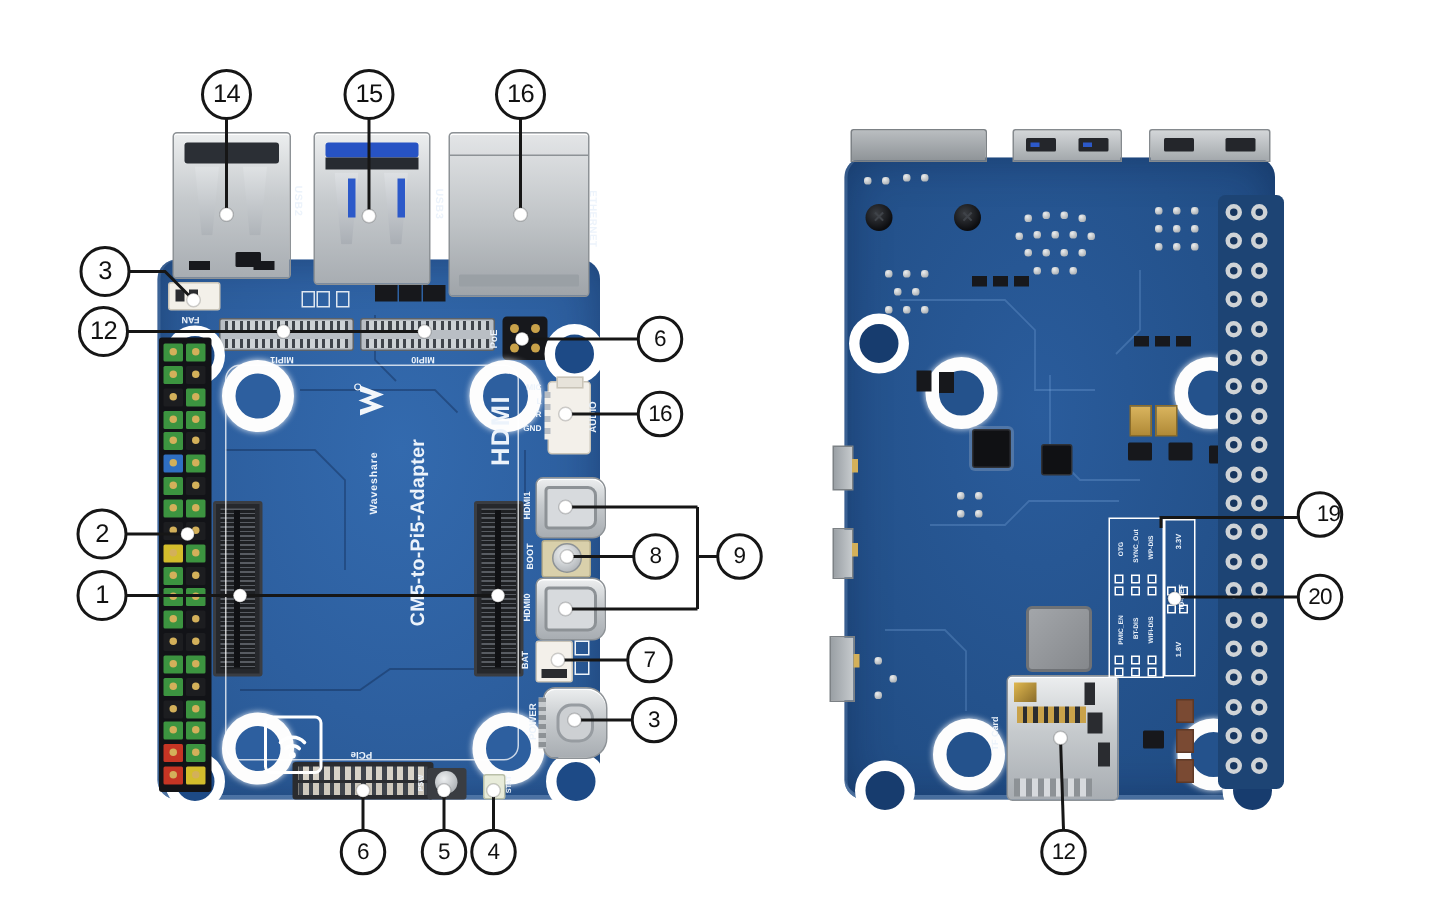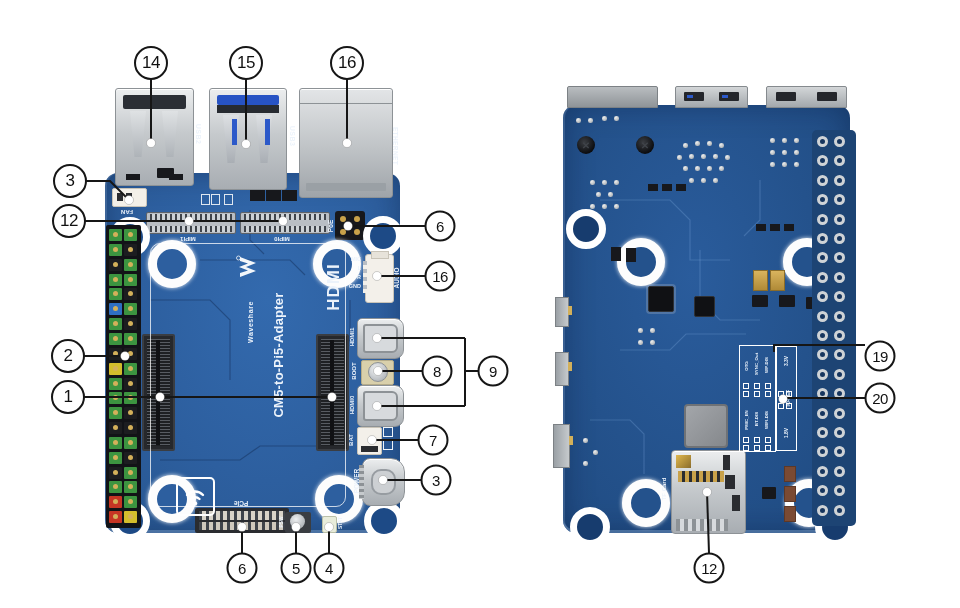--- a/index.html
+++ b/index.html
@@ -539,21 +539,21 @@
     </div>
   <div class="callout big" style="left:347px;top:63px;">
       <span>16</span>
     </div>
   <div class="callout" style="left:709px;top:568px;">
       <span>12</span>
     </div>
   <div class="callout" style="left:880px;top:398px;">
       <span>20</span>
     </div>
-  <div class="callout" style="left:880px;top:356px;">
+  <div class="callout" style="left:880px;top:343px;justify-content:flex-end;">
       <span>19</span>
     </div>
 <div style="position:absolute;left:683px;top:143px;width:4.5px;height:4.5px;border-radius:50%;background:radial-gradient(circle at 35% 30%,#eceeef,#9aa0a5);z-index:3;"></div>
     <div style="position:absolute;left:695px;top:141px;width:4.5px;height:4.5px;border-radius:50%;background:radial-gradient(circle at 35% 30%,#eceeef,#9aa0a5);z-index:3;"></div>
     <div style="position:absolute;left:707px;top:141px;width:4.5px;height:4.5px;border-radius:50%;background:radial-gradient(circle at 35% 30%,#eceeef,#9aa0a5);z-index:3;"></div>
     <div style="position:absolute;left:719px;top:143px;width:4.5px;height:4.5px;border-radius:50%;background:radial-gradient(circle at 35% 30%,#eceeef,#9aa0a5);z-index:3;"></div>
     <div style="position:absolute;left:677px;top:155px;width:4.5px;height:4.5px;border-radius:50%;background:radial-gradient(circle at 35% 30%,#eceeef,#9aa0a5);z-index:3;"></div>
     <div style="position:absolute;left:689px;top:154px;width:4.5px;height:4.5px;border-radius:50%;background:radial-gradient(circle at 35% 30%,#eceeef,#9aa0a5);z-index:3;"></div>
     <div style="position:absolute;left:701px;top:154px;width:4.5px;height:4.5px;border-radius:50%;background:radial-gradient(circle at 35% 30%,#eceeef,#9aa0a5);z-index:3;"></div>
     <div style="position:absolute;left:713px;top:154px;width:4.5px;height:4.5px;border-radius:50%;background:radial-gradient(circle at 35% 30%,#eceeef,#9aa0a5);z-index:3;"></div>

